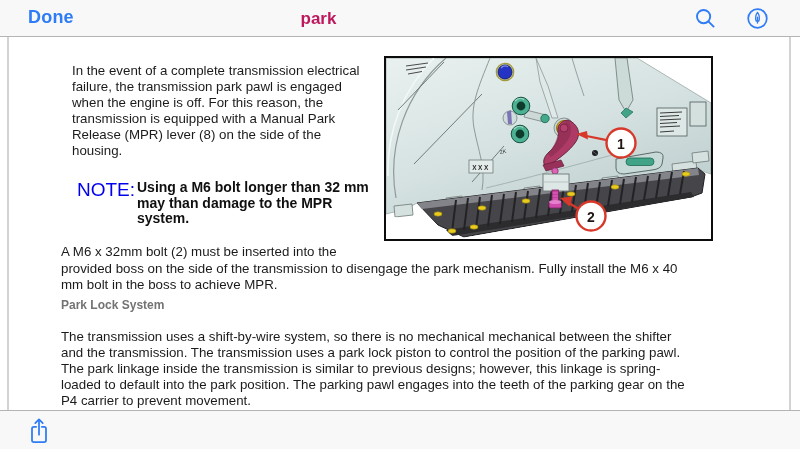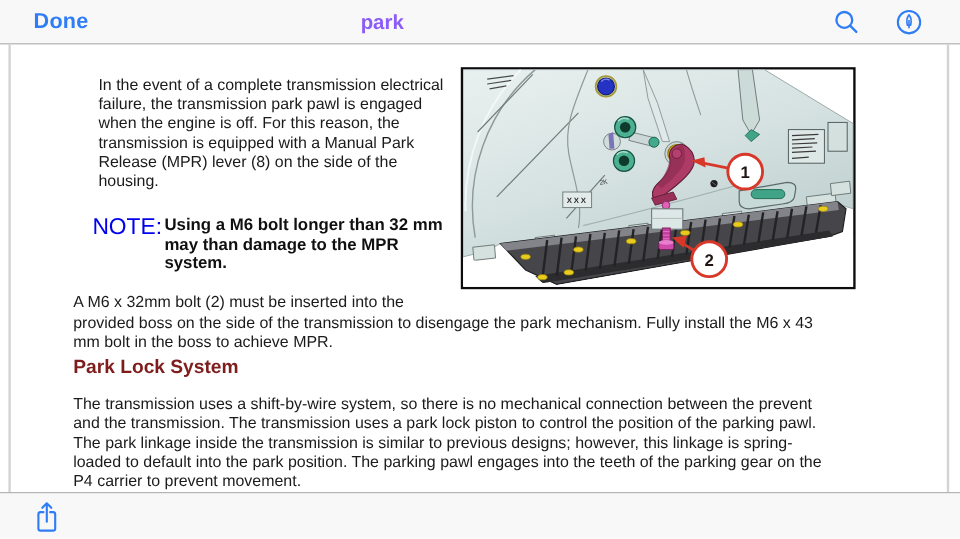--- a/index.html
+++ b/index.html
@@ -10,44 +10,44 @@
   html,body{width:800px;height:449px;overflow:hidden;background:#fff;
     font-family:"Liberation Sans","DejaVu Sans",sans-serif;}
   .stage{position:relative;width:800px;height:449px;background:#fff;}
 
   
   .topbar{position:absolute;left:0;top:0;width:800px;height:37px;
     background:var(--bar-bg);border-bottom:1px solid var(--hairline);}
   .done-btn{position:absolute;left:28px;top:7px;font-size:18px;font-weight:700;
     color:var(--accent);letter-spacing:.2px;cursor:default;}
   .nav-title{position:absolute;left:0;top:9px;width:637px;text-align:center;
-    font-size:17px;font-weight:700;color:#8b5cf6;}
+    font-size:17px;font-weight:700;color:#be185d;}
   .nav-icon{position:absolute;top:7px;width:23px;height:23px;}
   .nav-icon svg{display:block;}
   .icon-search{left:694px;}
   .icon-markup{left:746px;}
 
   
   .bottombar{position:absolute;left:0;top:410px;width:800px;height:39px;
     background:var(--bar-bg);border-top:1px solid var(--hairline);}
   .share-btn{position:absolute;left:27px;top:6px;width:24px;height:28px;}
 
   
   .page-edge{position:absolute;top:37px;width:2px;height:373px;background:#d3d3d5;}
   .edge-left{left:7px;} .edge-right{left:789px;}
 
   .doc-line{position:absolute;white-space:nowrap;font-size:13.3px;color:var(--text);}
-  .p1 .doc-line{left:82px;}
+  .p1 .doc-line{left:72px;}
   .p2 .doc-line,.p3 .doc-line{left:61px;}
   .note-label{position:absolute;left:77px;top:179px;font-size:19px;font-weight:400;
     color:var(--note-blue);white-space:nowrap;}
   .note-line{position:absolute;left:137px;white-space:nowrap;font-size:14px;
     font-weight:700;color:#101010;}
-  .doc-heading{position:absolute;left:61px;top:298px;font-size:16px;font-weight:700;
-    color:#7f1d1d;white-space:nowrap;}
+  .doc-heading{position:absolute;left:61px;top:298px;font-size:12px;font-weight:700;
+    color:#737373;white-space:nowrap;}
 
   
   .figure{position:absolute;left:384px;top:56px;width:329px;height:185px;
     border:2px solid #0c0c0c;background:#fff;}
   .figure svg{display:block;width:100%;height:100%;}
 </style>
 </head>
 <body>
 
 <div class="stage">
@@ -259,28 +259,28 @@
         <line x1="192.4" y1="150.7" x2="183" y2="145" stroke="#d7382a" stroke-width="2.2"></line>
         <polygon points="174,140 186.5,138.5 183.5,148.5" fill="#d7382a"></polygon>
         <circle cx="205" cy="158" r="14.5" fill="#fff" stroke="#d7382a" stroke-width="2.4"></circle>
         <text x="205" y="163.5" text-anchor="middle" font-size="14" font-weight="bold" fill="#201512">2</text>
       </g>
     </svg>
   </div>
 
   <div class="p2">
     <div class="doc-line" style="top:244px">A M6 x 32mm bolt (2) must be inserted into the</div>
-    <div class="doc-line" style="top:260.5px">provided boss on the side of the transmission to disengage the park mechanism. Fully install the M6 x 43</div>
+    <div class="doc-line" style="top:260.5px">provided boss on the side of the transmission to disengage the park mechanism. Fully install the M6 x 40</div>
     <div class="doc-line" style="top:277px">mm bolt in the boss to achieve MPR.</div>
   </div>
 
   <div class="doc-heading">Park Lock System</div>
 
   <div class="p3">
-    <div class="doc-line" style="top:329px">The transmission uses a shift-by-wire system, so there is no mechanical connection between the prevent</div>
+    <div class="doc-line" style="top:329px">The transmission uses a shift-by-wire system, so there is no mechanical mechanical between the shifter</div>
     <div class="doc-line" style="top:345px">and the transmission. The transmission uses a park lock piston to control the position of the parking pawl.</div>
     <div class="doc-line" style="top:361px">The park linkage inside the transmission is similar to previous designs; however, this linkage is spring-</div>
     <div class="doc-line" style="top:377px">loaded to default into the park position. The parking pawl engages into the teeth of the parking gear on the</div>
     <div class="doc-line" style="top:393px">P4 carrier to prevent movement.</div>
   </div>
 
   <div class="bottombar">
     <div class="share-btn">
       <span>
         <svg viewBox="0 0 24 30" width="24" height="28">

